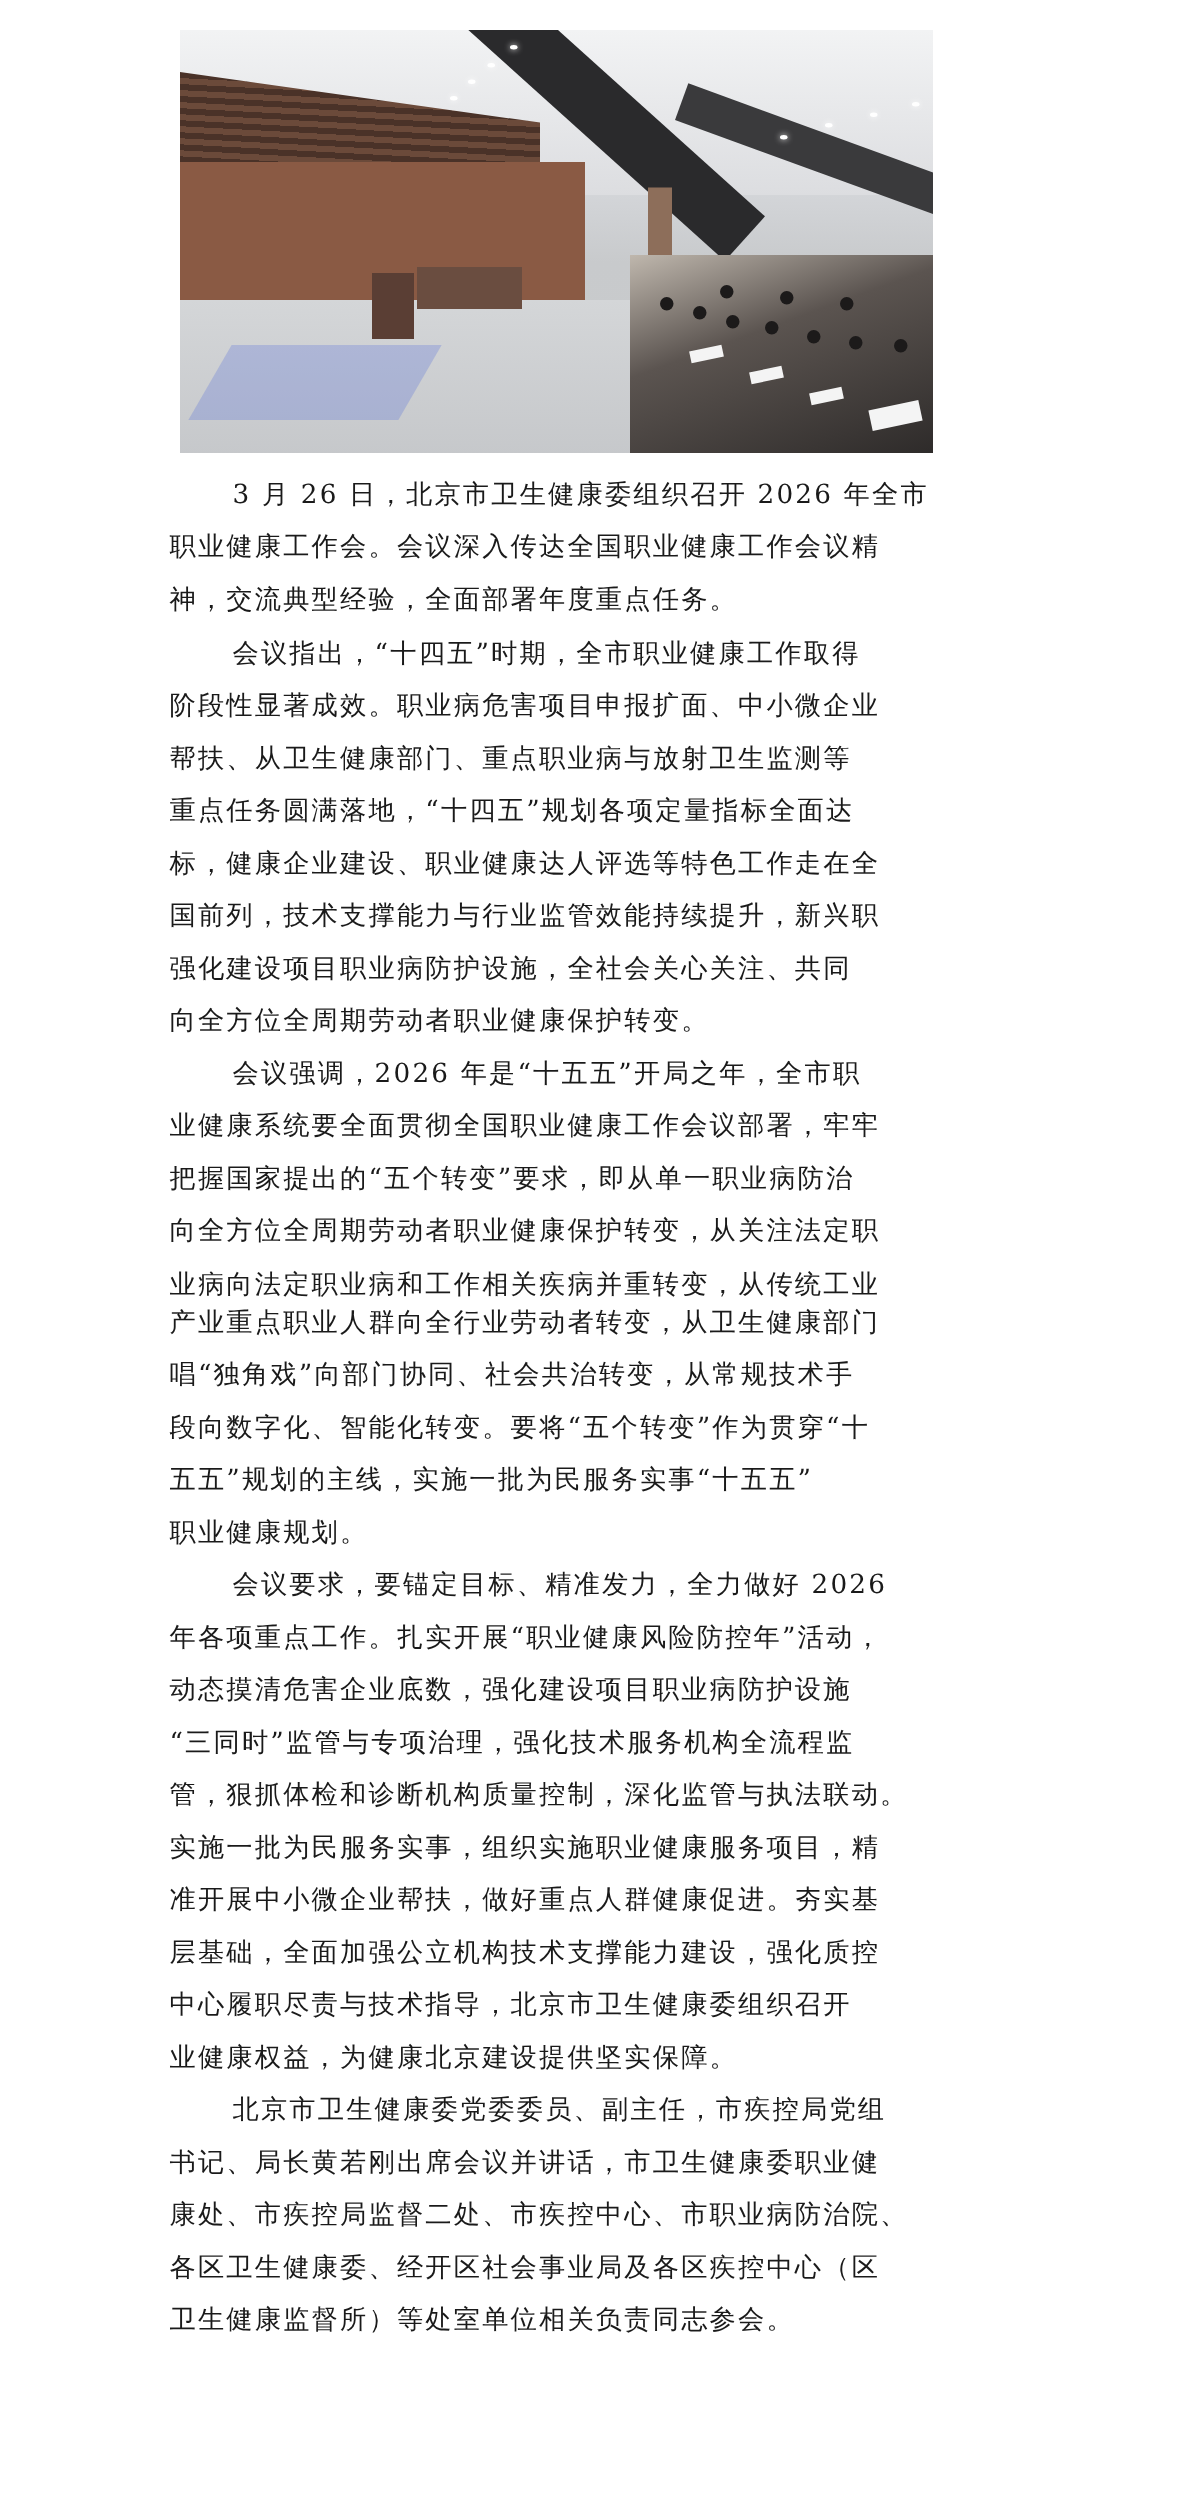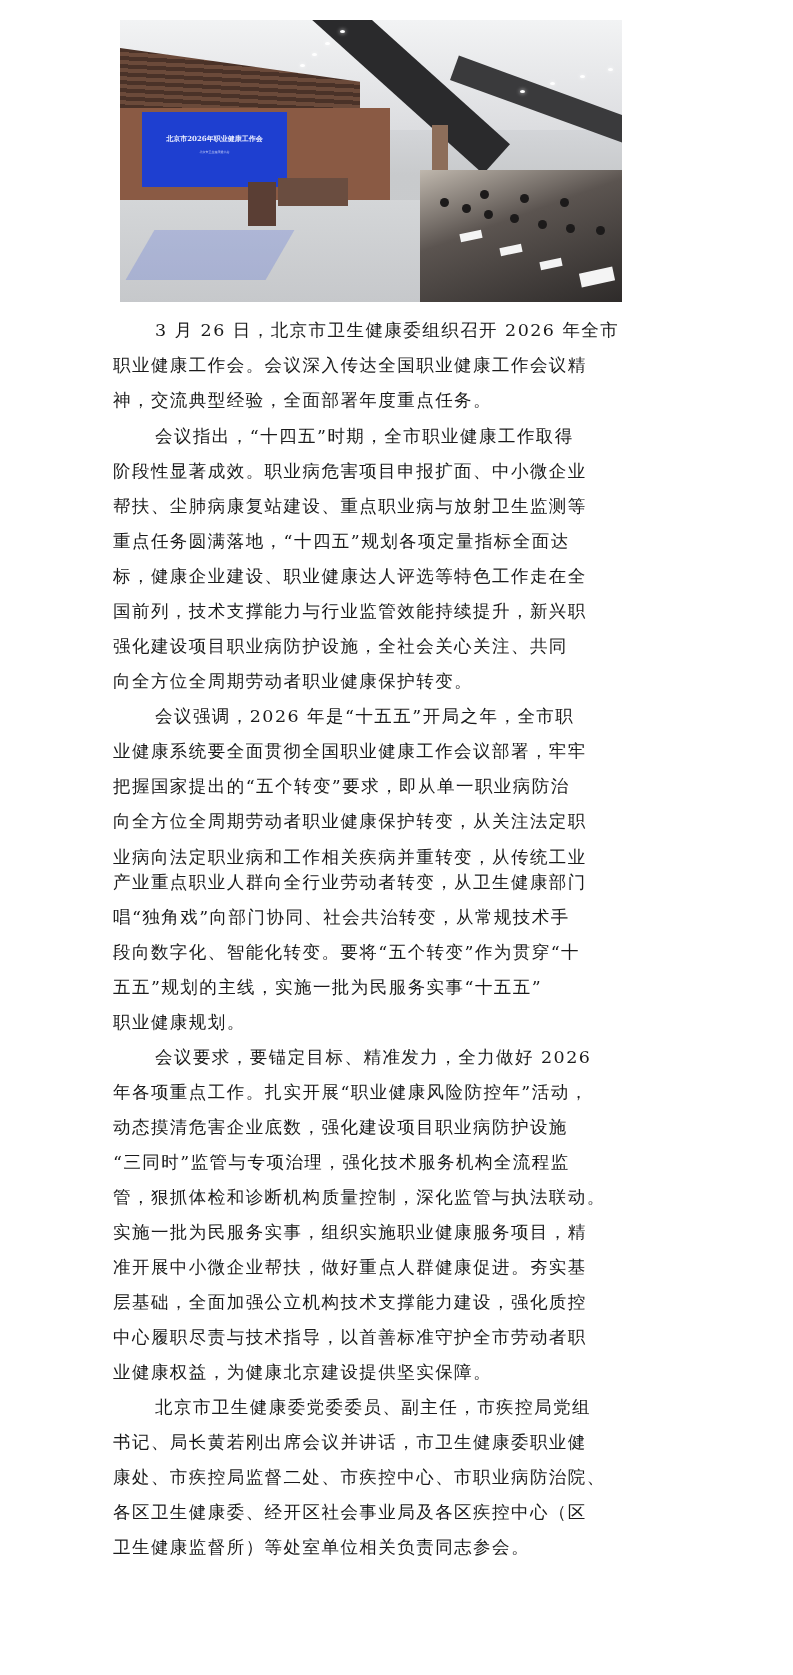--- a/index.html
+++ b/index.html
@@ -38,24 +38,20 @@
   .line { position: absolute; left: 0; height: 24px; line-height: 24px; }
   .indent { padding-left: 42px; }
 </style>
 </head>
 <body>
 
 <div class="photo">
   <div class="ceiling"></div>
   <div class="wood"></div>
   <div class="wall-left"></div>
-  <div class="screen">
-    <div class="t">北京市2026年职业健康工作会</div>
-    <div class="s">北京市卫生健康委员会</div>
-  </div>
   <div class="floor"></div>
   <div class="floor-reflect"></div>
   <div class="dais"></div>
   <div class="podium"></div>
   <div class="beam"></div>
   <div class="beam2"></div>
   <div class="pillar"></div>
   <div class="audience">
     <div class="p" style="left:20px;top:28px"></div>
     <div class="p" style="left:42px;top:34px"></div>
@@ -83,21 +79,21 @@
 </div>
 
 <div class="text" style="top:318px">
 
   <div class="line indent" style="top:0px">3 月 26 日，北京市卫生健康委组织召开 2026 年全市</div>
   <div class="line" style="top:35px">职业健康工作会。会议深入传达全国职业健康工作会议精</div>
   <div class="line" style="top:70px">神，交流典型经验，全面部署年度重点任务。</div>
 
   <div class="line indent" style="top:106px">会议指出，“十四五”时期，全市职业健康工作取得</div>
   <div class="line" style="top:141px">阶段性显著成效。职业病危害项目申报扩面、中小微企业</div>
-  <div class="line" style="top:176px">帮扶、尘肺病康复站建设、重点职业病与放射卫生监测等</div>
+  <div class="line" style="top:176px">帮扶、从卫生健康部门、重点职业病与放射卫生监测等</div>
   <div class="line" style="top:211px">重点任务圆满落地，“十四五”规划各项定量指标全面达</div>
   <div class="line" style="top:246px">标，健康企业建设、职业健康达人评选等特色工作走在全</div>
   <div class="line" style="top:281px">国前列，技术支撑能力与行业监管效能持续提升，新兴职</div>
   <div class="line" style="top:316px">强化建设项目职业病防护设施，全社会关心关注、共同</div>
   <div class="line" style="top:351px">向全方位全周期劳动者职业健康保护转变。</div>
 
   <div class="line indent" style="top:386px">会议强调，2026 年是“十五五”开局之年，全市职</div>
   <div class="line" style="top:421px">业健康系统要全面贯彻全国职业健康工作会议部署，牢牢</div>
   <div class="line" style="top:456px">把握国家提出的“五个转变”要求，即从单一职业病防治</div>
   <div class="line" style="top:491px">向全方位全周期劳动者职业健康保护转变，从关注法定职</div>
@@ -109,21 +105,21 @@
   <div class="line" style="top:692px">职业健康规划。</div>
 
   <div class="line indent" style="top:727px">会议要求，要锚定目标、精准发力，全力做好 2026</div>
   <div class="line" style="top:762px">年各项重点工作。扎实开展“职业健康风险防控年”活动，</div>
   <div class="line" style="top:797px">动态摸清危害企业底数，强化建设项目职业病防护设施</div>
   <div class="line" style="top:832px">“三同时”监管与专项治理，强化技术服务机构全流程监</div>
   <div class="line" style="top:867px">管，狠抓体检和诊断机构质量控制，深化监管与执法联动。</div>
   <div class="line" style="top:902px">实施一批为民服务实事，组织实施职业健康服务项目，精</div>
   <div class="line" style="top:937px">准开展中小微企业帮扶，做好重点人群健康促进。夯实基</div>
   <div class="line" style="top:972px">层基础，全面加强公立机构技术支撑能力建设，强化质控</div>
-  <div class="line" style="top:1007px">中心履职尽责与技术指导，以首善标准守护全市劳动者职</div>
+  <div class="line" style="top:1007px">中心履职尽责与技术指导，北京市卫生健康委组织召开</div>
   <div class="line" style="top:1042px">业健康权益，为健康北京建设提供坚实保障。</div>
 
   <div class="line indent" style="top:1077px">北京市卫生健康委党委委员、副主任，市疾控局党组</div>
   <div class="line" style="top:1112px">书记、局长黄若刚出席会议并讲话，市卫生健康委职业健</div>
   <div class="line" style="top:1147px">康处、市疾控局监督二处、市疾控中心、市职业病防治院、</div>
   <div class="line" style="top:1182px">各区卫生健康委、经开区社会事业局及各区疾控中心（区</div>
   <div class="line" style="top:1217px">卫生健康监督所）等处室单位相关负责同志参会。</div>
 </div>
 
 </body></html>

